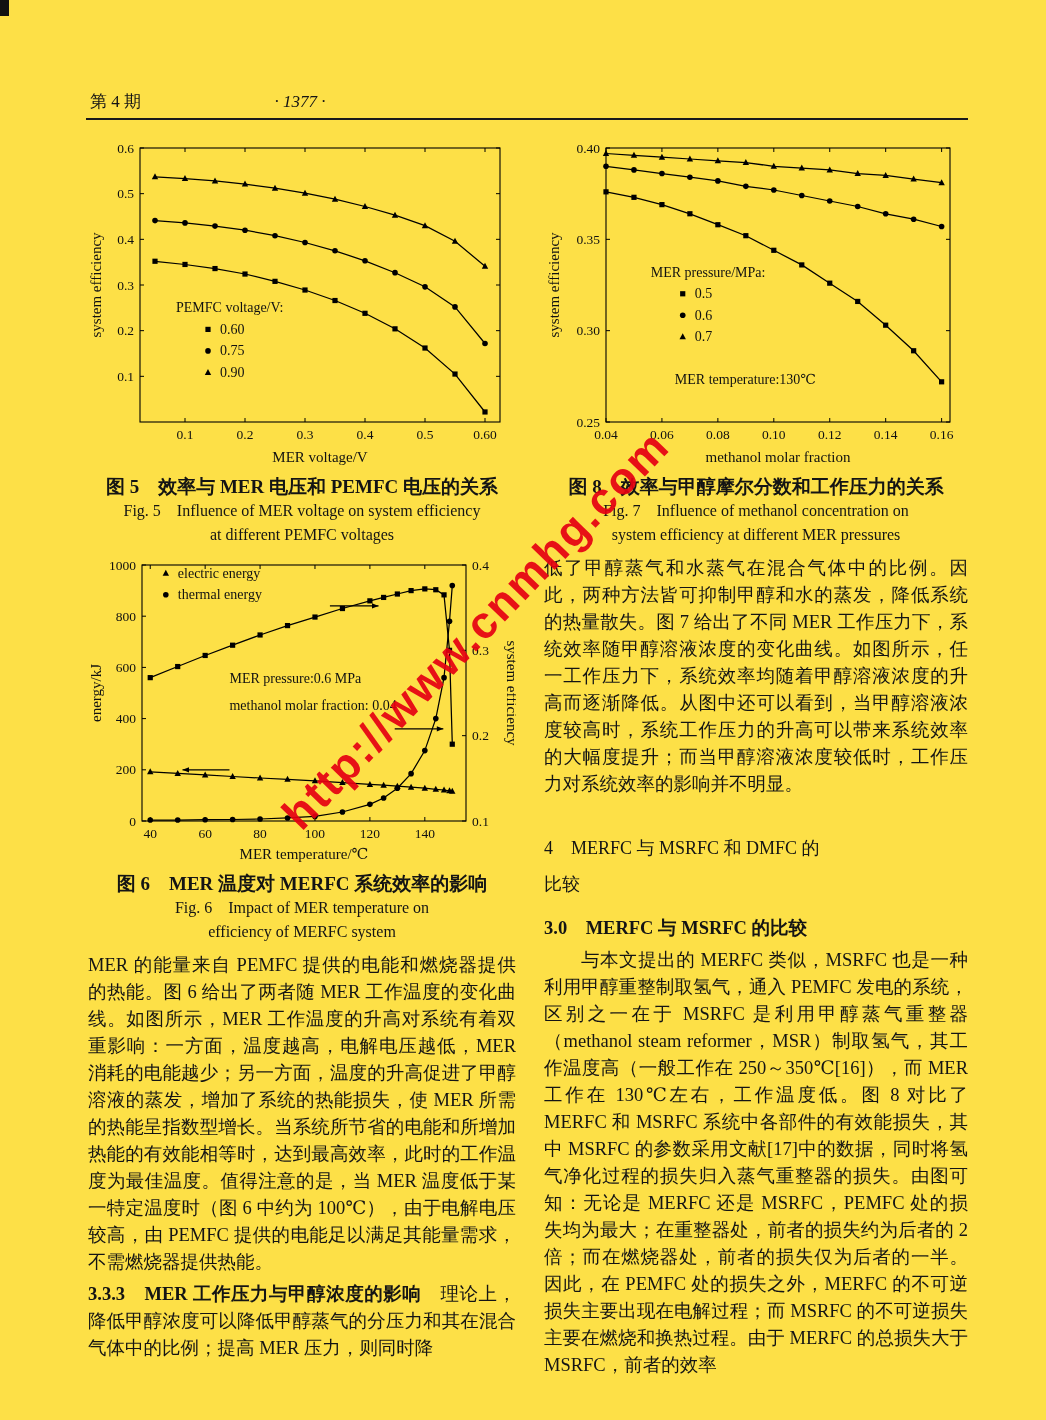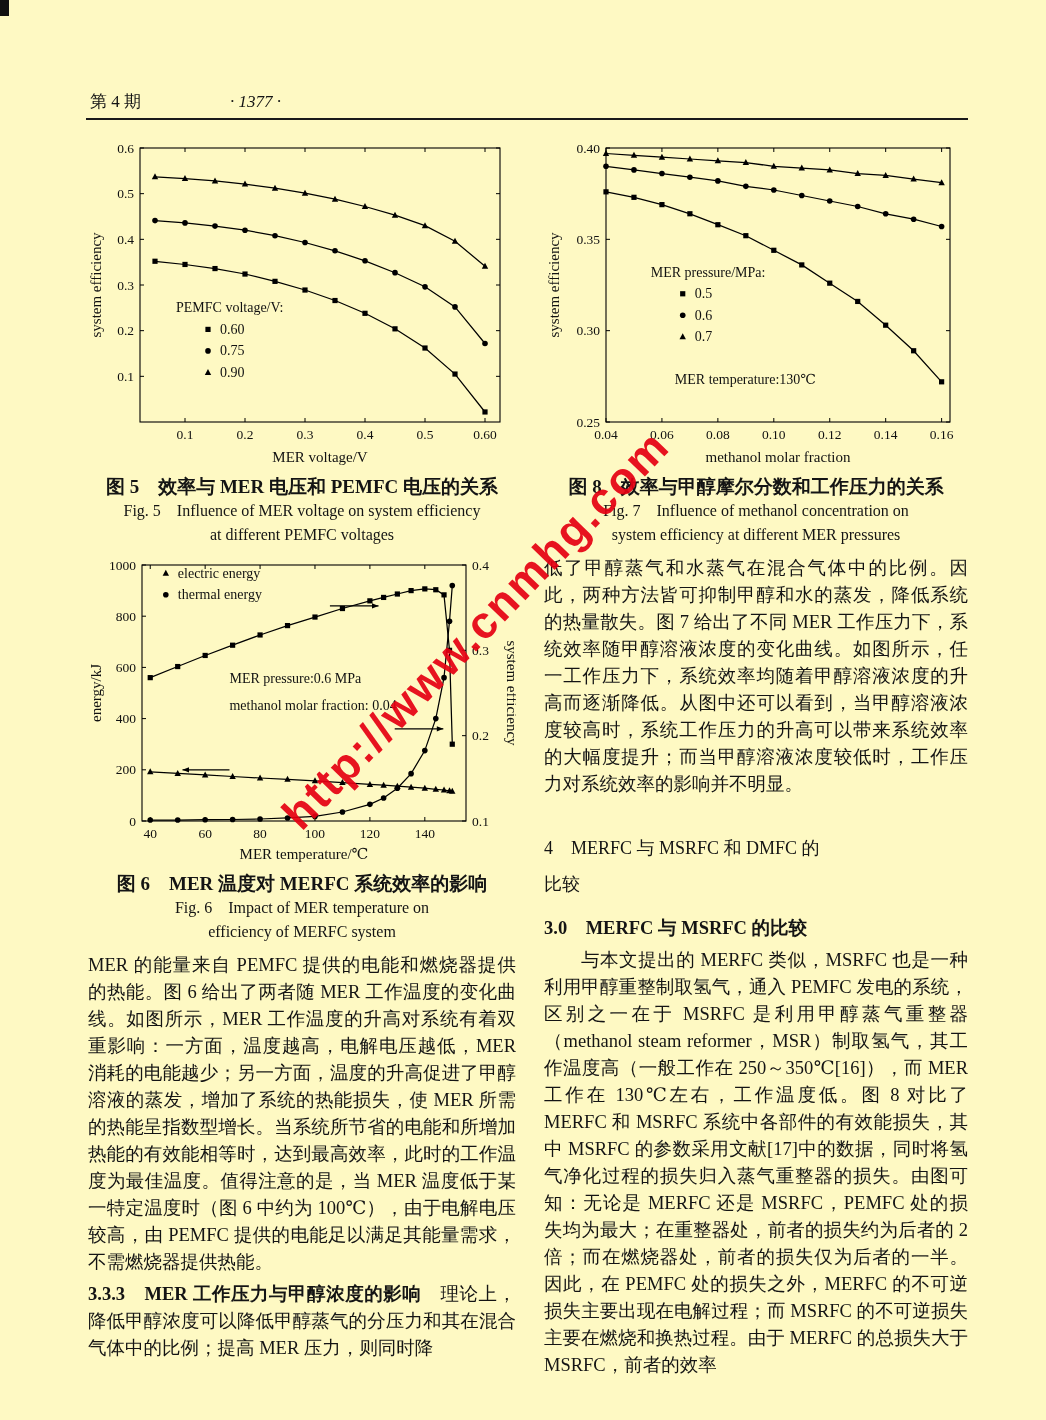--- a/index.html
+++ b/index.html
@@ -1,26 +1,26 @@
 <!DOCTYPE html>
 <html><head>
 <meta charset="utf-8">
 <style>
   * { margin:0; padding:0; box-sizing:border-box; }
   html,body { background:#9a9a9a; }
   .page {
     position:relative; width:1046px; height:1420px; margin:0 auto;
-    background:#fef9c3; color:#141414; overflow:hidden;
+    background:#fde047; color:#141414; overflow:hidden;
     font-family:"Liberation Serif","DejaVu Serif",serif;
   }
   .scan-mark { position:absolute; left:0; top:0; width:9px; height:16px; background:#111; }
   .header { position:absolute; top:90px; left:90px; right:80px; display:flex; align-items:baseline; font-size:17px; }
   .h-left  { width:140px; }
   .h-center{ flex:1; text-align:center; letter-spacing:1px; }
-  .h-right { width:140px; text-align:left; font-style:italic; }
+  .h-right { width:140px; text-align:center; font-style:italic; }
   .header-rule { position:absolute; top:118px; left:86px; right:78px; border-top:2px solid #1a1a1a; }
   .col { position:absolute; top:136px; height:1282px; overflow:hidden; }
   .col.left  { left:88px;  width:428px; }
   .col.right { left:544px; width:424px; }
   figure { margin:0 0 6px 0; }
   .chart { display:flex; justify-content:center; }
   figcaption { margin-top:4px; margin-bottom:8px; }
   .cap-zh { text-align:center; font-size:19px; font-weight:bold; line-height:25px; }
   .cap-en { text-align:center; font-size:16px; line-height:24px; }
   p.body { font-size:18.5px; line-height:27px; text-align:justify; margin-top:5px; }

